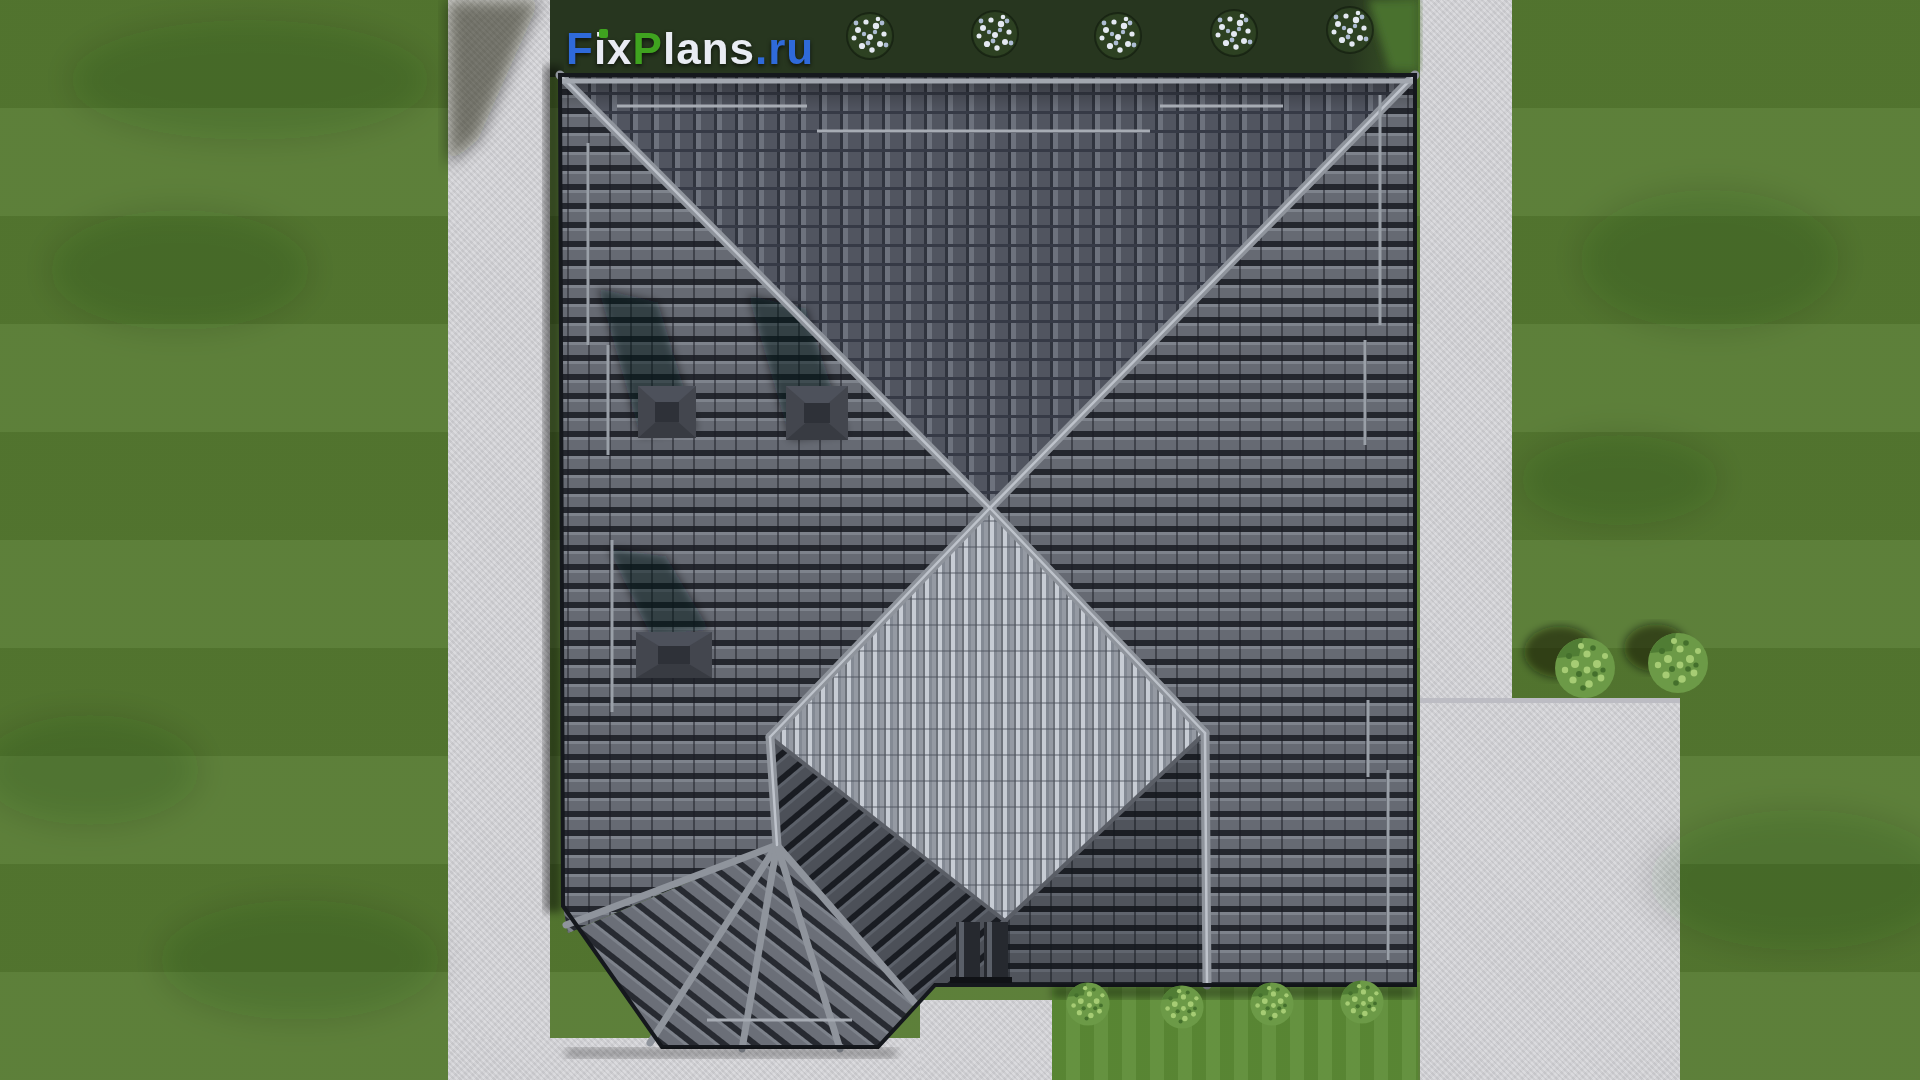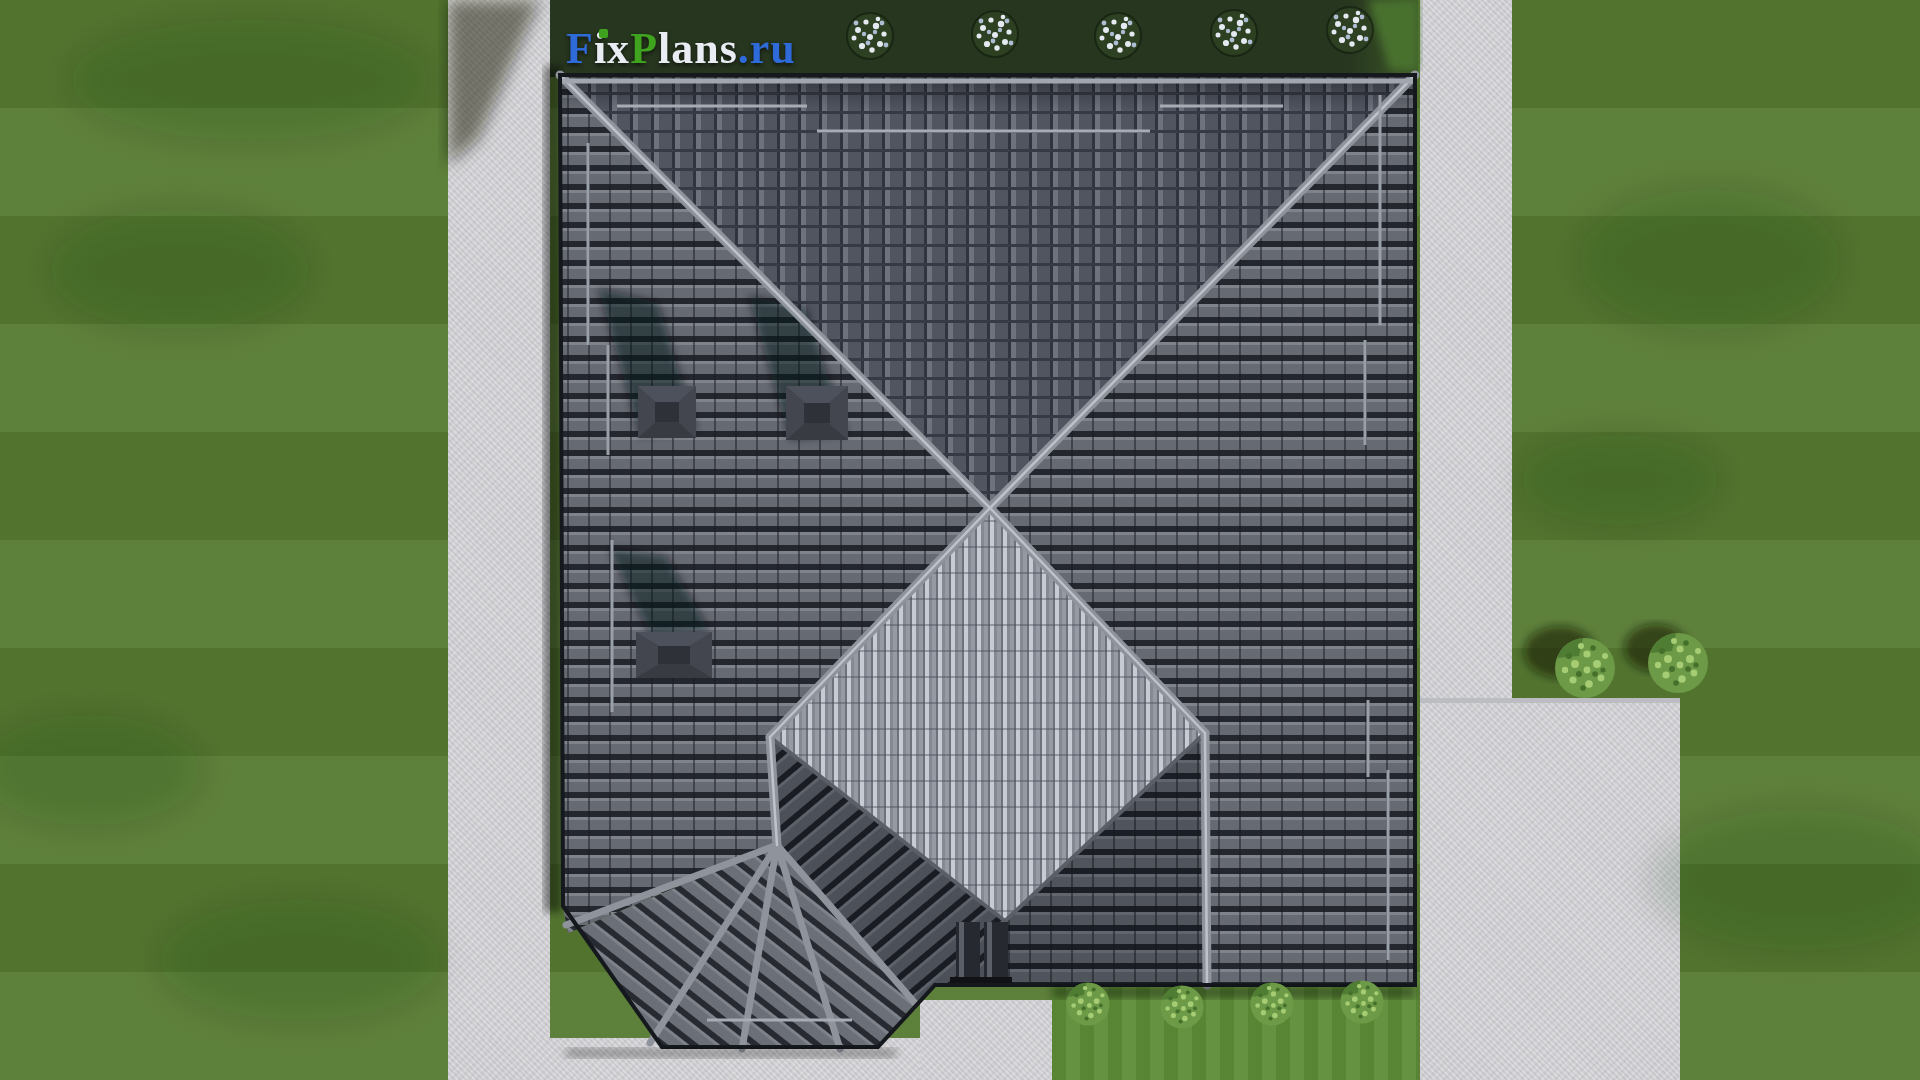--- a/index.html
+++ b/index.html
@@ -31,21 +31,20 @@
     background:
       repeating-linear-gradient(90deg, rgba(0,0,0,0.05) 0 14px, rgba(255,255,255,0.05) 14px 28px),
       var(--grass-bright,#5d8c36);
   }
   #scene-svg{left:0;top:0;width:1920px;height:1080px;pointer-events:none;}
   #watermark{
     left:566px;top:26px;height:46px;z-index:5;
     font-size:44px;font-weight:700;letter-spacing:1px;line-height:46px;
     text-shadow:0 2px 4px rgba(0,0,0,0.65);
     white-space:nowrap;
-    font-family:Liberation Serif, serif;
   }
   #watermark .c-blue{color:var(--logo-blue,#2f6ad9);}
   #watermark .c-white{color:var(--logo-white,#e9ecf3);}
   #watermark .c-green{color:var(--logo-green,#3fa31f);}
   #logo-i-dot{
     position:absolute;left:33px;top:3px;width:9px;height:9px;border-radius:2px;
     background:var(--logo-green,#3fa31f);
   }
 </style>
 </head>

